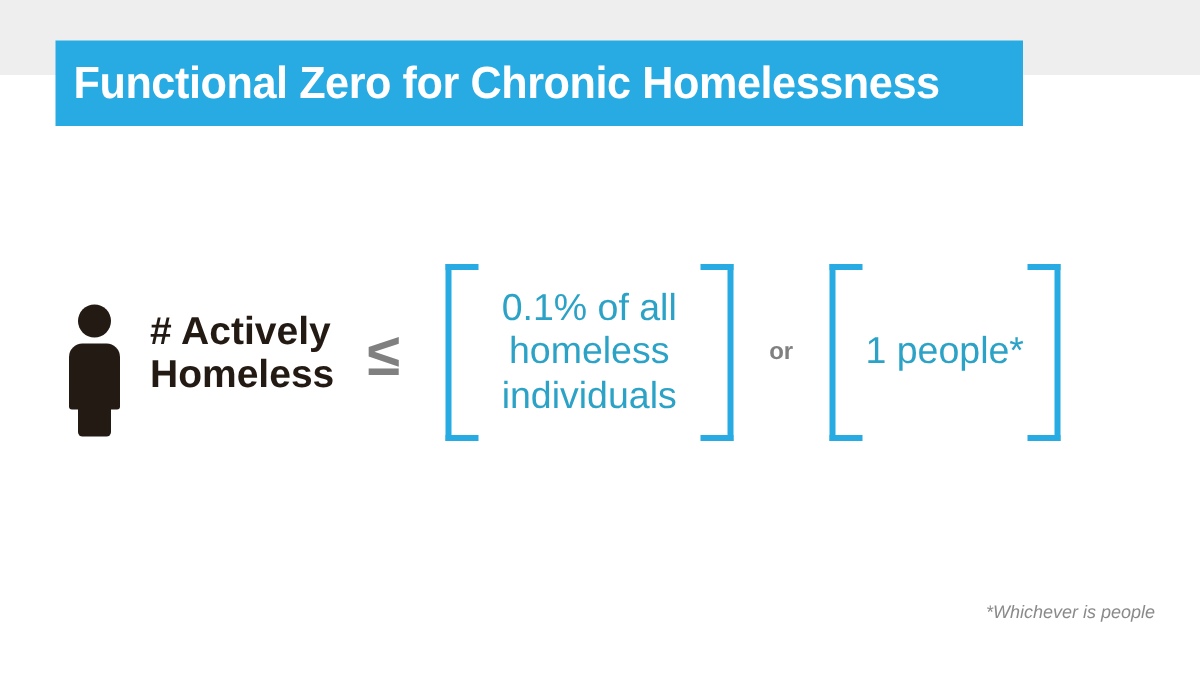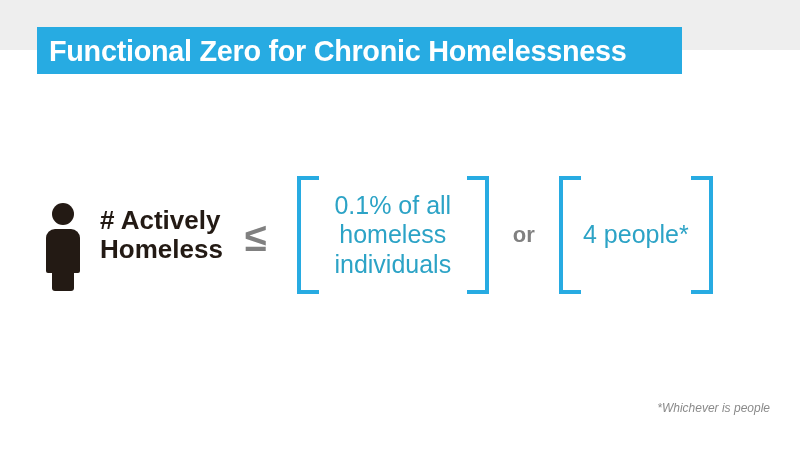--- a/index.html
+++ b/index.html
@@ -24,21 +24,21 @@
     height: 50px;
     background: #eeeeee;
   }
 
   
   .title-ribbon {
     position: absolute;
     left: 37px;
     top: 27px;
     width: 645px;
-    height: 47px;
+    height: 57px;
     background: #27ABE2;
     box-sizing: border-box;
     display: flex;
     align-items: center;
     justify-content: flex-start;
     padding-left: 12px;
   }
   .title-text {
     color: #ffffff;
     font-family: "Liberation Sans Narrow", "Liberation Sans", sans-serif;
@@ -174,21 +174,21 @@
     height: 118px;
   }
 
   
   .op-or {
     margin-left: 24px;
     flex: 0 0 auto;
     color: #808080;
     font-family: "Liberation Sans Narrow", "Liberation Sans", sans-serif;
     font-weight: bold;
-    font-size: 22px;
+    font-size: 16px;
     line-height: 1;
   }
 
   
   .footnote {
     position: absolute;
     right: 30px;
     top: 402px;
     color: #8a8a8a;
     font-family: "Liberation Sans Narrow", "Liberation Sans", sans-serif;
@@ -225,19 +225,19 @@
     <div class="bracket-inner">0.1% of all
 homeless
 individuals</div>
     <div class="bracket right"></div>
   </div>
 
   <div class="op-or">or</div>
 
   <div class="bracket-group second">
     <div class="bracket left"></div>
-    <div class="bracket-inner">4 people*</div>
+    <div class="bracket-inner">1 people*</div>
     <div class="bracket right"></div>
   </div>
 
 </div>
 
 <div class="footnote">*Whichever is people</div>
 
 </body></html>

